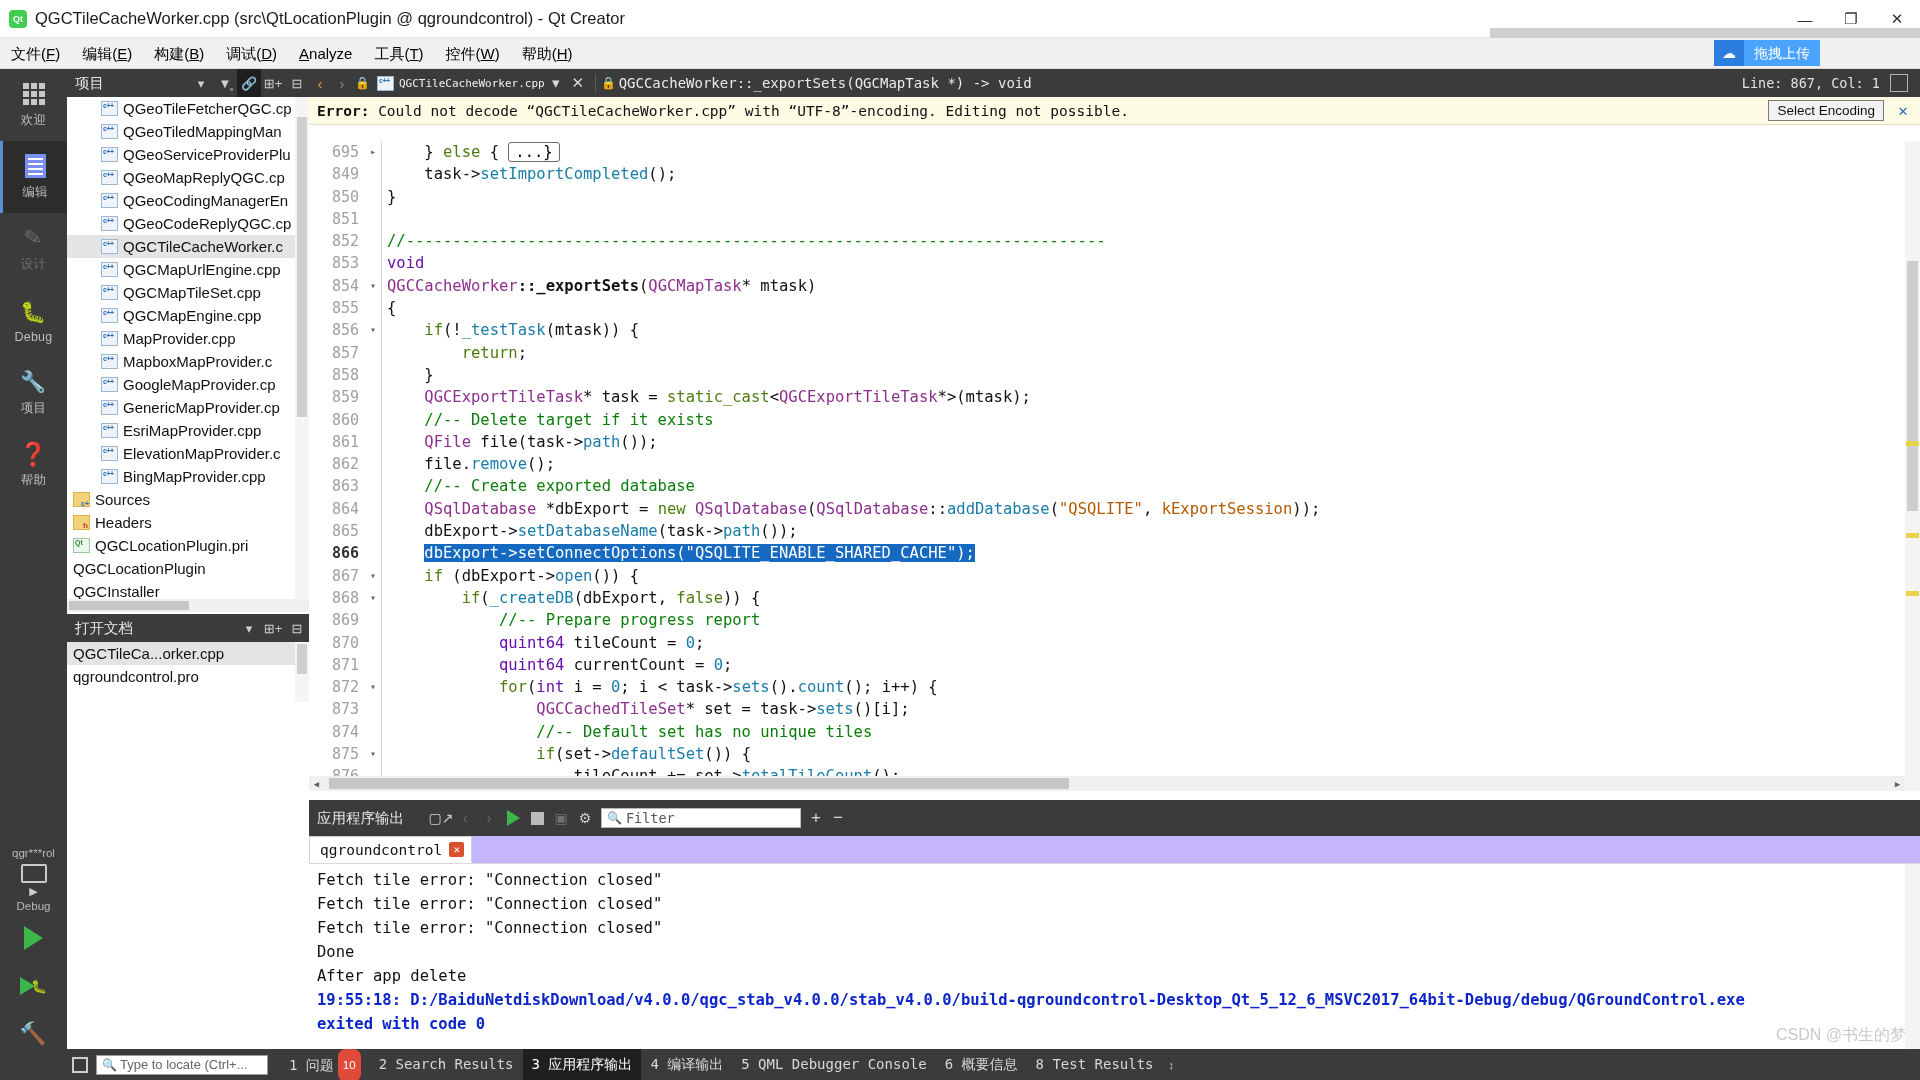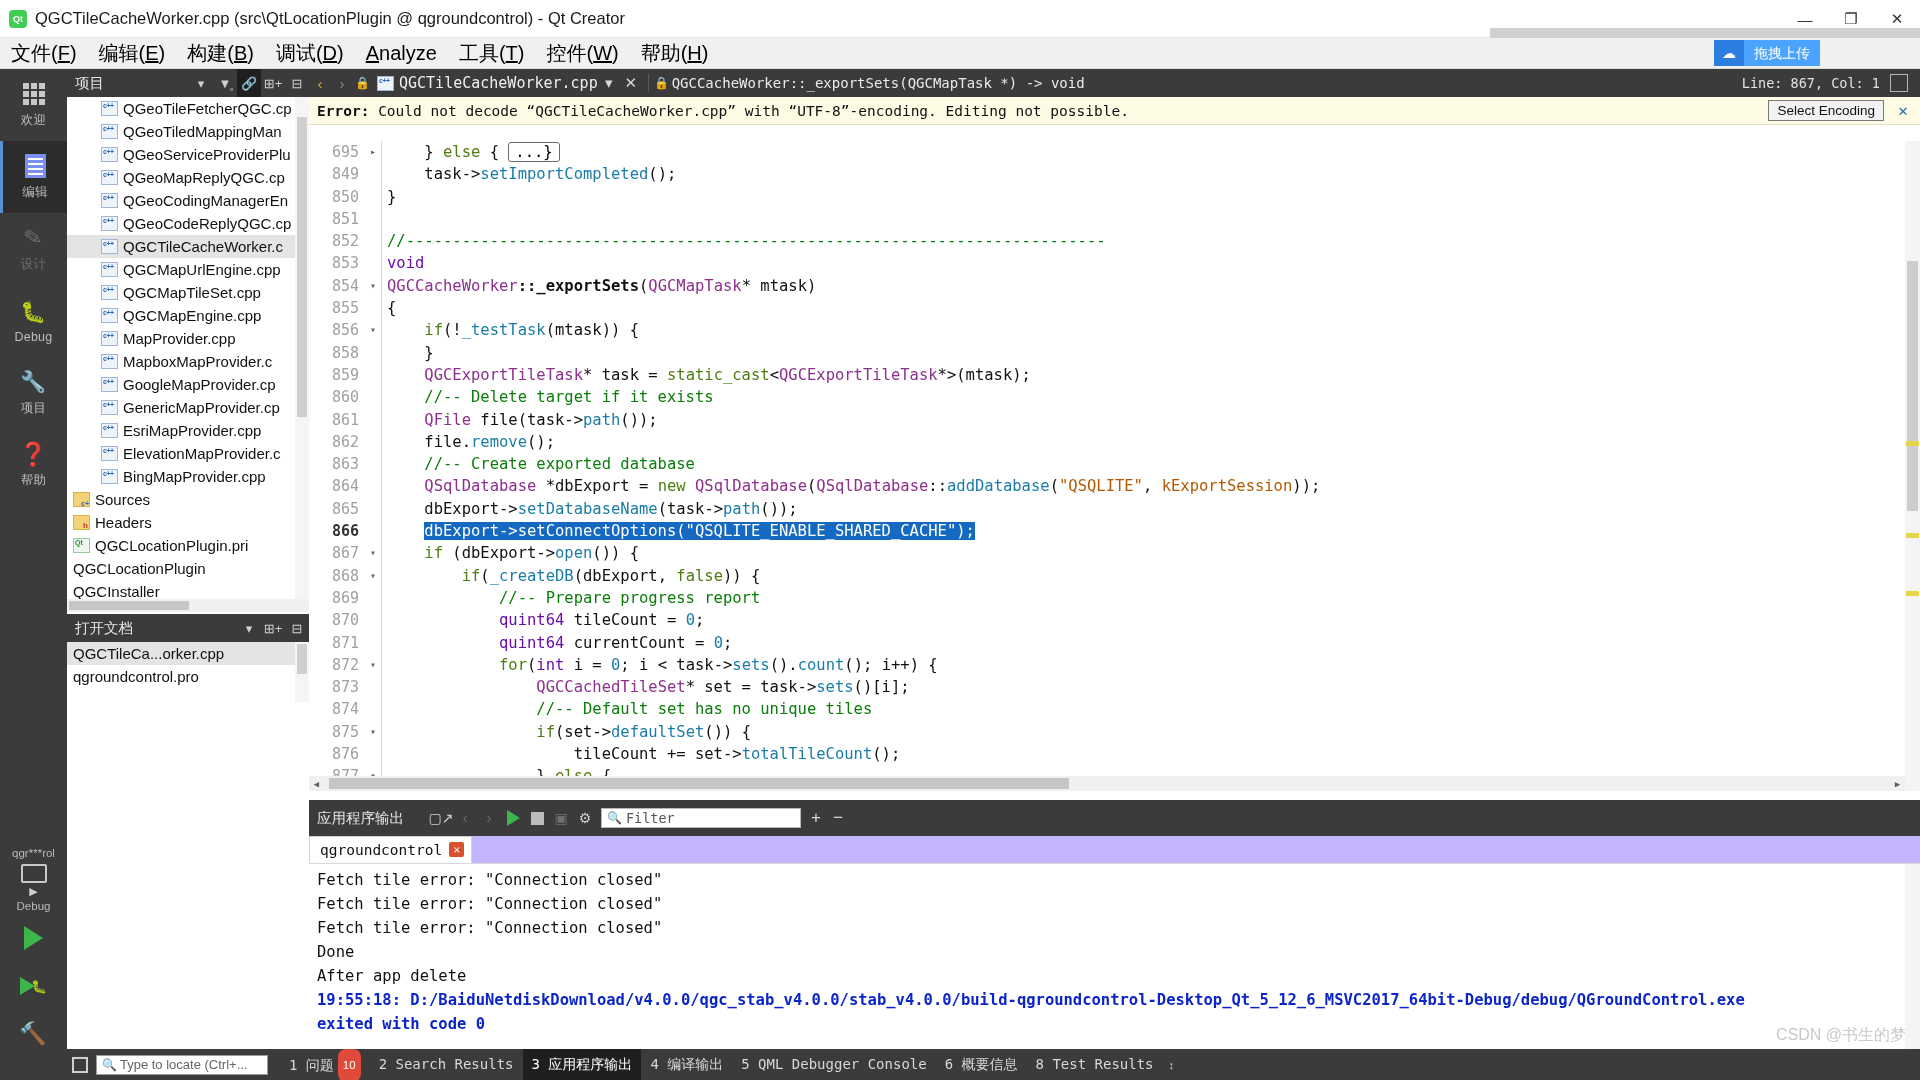--- a/index.html
+++ b/index.html
@@ -17,21 +17,21 @@
             font-family:"Liberation Sans",sans-serif;}
   #title-text{ font-size:16.5px; color:#1a1a1a; letter-spacing:0; }
   .win-btns{ position:absolute; right:0; top:0; height:38px; display:flex; }
   .win-btn{ width:46px;height:38px;display:flex;align-items:center;justify-content:center;
             color:#333; font-size:15px; }
   .wb-glyph{ display:block; }
 
   
   #menubar{ position:absolute; left:0; top:38px; width:1920px; height:31px;
             background:#f0f0f0; display:flex; align-items:center; border-bottom:1px solid #dcdcdc;}
-  .menu-item{ font-size:20px; color:#000; padding:0 11px; height:31px; line-height:31px;
+  .menu-item{ font-size:15px; color:#000; padding:0 11px; height:31px; line-height:31px;
               white-space:nowrap; }
   .menu-item .u{ text-decoration:underline; }
 
   
   #modebar{ position:absolute; left:0; top:69px; width:67px; height:989px;
             background:#3b3b3b; }
   .mode{ width:67px; height:72px; display:flex; flex-direction:column;
          align-items:center; justify-content:center; color:#bdbdbd; }
   .mode.active{ background:#2c2c2c; border-left:3px solid #5a8fd6; }
   .mode .mlabel{ font-size:12.5px; margin-top:5px; letter-spacing:0.2px; }
@@ -84,21 +84,21 @@
   .vscroll .vthumb{ position:absolute; left:2px; width:10px; background:#cfcfcf; }
 
   
   #editor-wrap{ position:absolute; left:309px; top:69px; width:1611px; height:731px; background:#fff; }
   #editor-toolbar{ height:28px; background:#3b3b3b; display:flex; align-items:center;
                    color:#ddd; font-size:14px; }
   .etb-nav{ width:22px;height:28px;display:flex;align-items:center;justify-content:center;
             color:#e2a33a; font-size:15px; }
   .etb-nav.gray{ color:#8a8a8a; }
   .etb-lock{ width:20px;height:28px;display:flex;align-items:center;justify-content:center;color:#cfcfcf;font-size:12px;}
-  .etb-file{ display:flex; align-items:center; font-size:15px; color:#f0f0f0;
+  .etb-file{ display:flex; align-items:center; font-size:11px; color:#f0f0f0;
              font-family:"DejaVu Sans Mono", monospace; }
   .etb-sep{ width:1px;height:18px;background:#5a5a5a;margin:0 6px; }
   .etb-symbol{ font-family:"DejaVu Sans Mono", monospace; font-size:14px; color:#eaeaea; }
   .etb-right{ margin-left:auto; display:flex; align-items:center; padding-right:6px; }
   .etb-lineinfo{ font-family:"DejaVu Sans Mono", monospace; font-size:13.5px; color:#e2e2e2;
                  margin-right:10px; }
   .etb-sq{ width:18px;height:18px;border:1.5px solid #b5b5b5;margin-right:6px; }
 
   #errorbar{ height:28px; background:#fdfbe4; border-bottom:1px solid #e0dfc0;
              display:flex; align-items:center; padding-left:8px;
@@ -450,20 +450,21 @@
     <div id="code-lines">
         <div class="cl"><span class="ln">695</span><span class="fold">▸</span><span class="gutbar"></span><span class="ctext">    <span class="pl">} </span><span class="kw">else</span><span class="pl"> { </span><span class="foldbox">...}</span></span></div>
         <div class="cl"><span class="ln">849</span><span class="fold"></span><span class="gutbar"></span><span class="ctext">    <span class="pl">task-&gt;</span><span class="fn">setImportCompleted</span><span class="pl">();</span></span></div>
         <div class="cl"><span class="ln">850</span><span class="fold"></span><span class="gutbar"></span><span class="ctext"><span class="pl">}</span></span></div>
         <div class="cl"><span class="ln">851</span><span class="fold"></span><span class="gutbar"></span><span class="ctext"></span></div>
         <div class="cl"><span class="ln">852</span><span class="fold"></span><span class="gutbar"></span><span class="ctext"><span class="cm">//---------------------------------------------------------------------------</span></span></div>
         <div class="cl"><span class="ln">853</span><span class="fold"></span><span class="gutbar"></span><span class="ctext"><span class="k">void</span></span></div>
         <div class="cl"><span class="ln">854</span><span class="fold">▾</span><span class="gutbar"></span><span class="ctext"><span class="cls">QGCCacheWorker</span><span class="pl bold">::</span><span class="pl bold">_exportSets</span><span class="pl">(</span><span class="cls">QGCMapTask</span><span class="pl">* mtask)</span></span></div>
         <div class="cl"><span class="ln">855</span><span class="fold"></span><span class="gutbar"></span><span class="ctext"><span class="pl">{</span></span></div>
         <div class="cl"><span class="ln">856</span><span class="fold">▾</span><span class="gutbar"></span><span class="ctext">    <span class="kw">if</span><span class="pl">(!</span><span class="fn">_testTask</span><span class="pl">(mtask)) {</span></span></div>
+        <div class="cl"><span class="ln">857</span><span class="fold"></span><span class="gutbar"></span><span class="ctext">        <span class="kw">return</span><span class="pl">;</span></span></div>
         <div class="cl"><span class="ln">858</span><span class="fold"></span><span class="gutbar"></span><span class="ctext">    <span class="pl">}</span></span></div>
         <div class="cl"><span class="ln">859</span><span class="fold"></span><span class="gutbar"></span><span class="ctext">    <span class="cls">QGCExportTileTask</span><span class="pl">* task = </span><span class="kw">static_cast</span><span class="pl">&lt;</span><span class="cls">QGCExportTileTask</span><span class="pl">*&gt;(mtask);</span></span></div>
         <div class="cl"><span class="ln">860</span><span class="fold"></span><span class="gutbar"></span><span class="ctext">    <span class="cm">//-- Delete target if it exists</span></span></div>
         <div class="cl"><span class="ln">861</span><span class="fold"></span><span class="gutbar"></span><span class="ctext">    <span class="cls">QFile</span><span class="pl"> file(task-&gt;</span><span class="fn">path</span><span class="pl">());</span></span></div>
         <div class="cl"><span class="ln">862</span><span class="fold"></span><span class="gutbar"></span><span class="ctext">    <span class="pl">file.</span><span class="fn">remove</span><span class="pl">();</span></span></div>
         <div class="cl"><span class="ln">863</span><span class="fold"></span><span class="gutbar"></span><span class="ctext">    <span class="cm">//-- Create exported database</span></span></div>
         <div class="cl"><span class="ln">864</span><span class="fold"></span><span class="gutbar"></span><span class="ctext">    <span class="cls">QSqlDatabase</span><span class="pl"> *dbExport = </span><span class="kw">new</span><span class="pl"> </span><span class="cls">QSqlDatabase</span><span class="pl">(</span><span class="cls">QSqlDatabase</span><span class="pl">::</span><span class="fn">addDatabase</span><span class="pl">(</span><span class="st">"QSQLITE"</span><span class="pl">, </span><span class="st">kExportSession</span><span class="pl">));</span></span></div>
         <div class="cl"><span class="ln">865</span><span class="fold"></span><span class="gutbar"></span><span class="ctext">    <span class="pl">dbExport-&gt;</span><span class="fn">setDatabaseName</span><span class="pl">(task-&gt;</span><span class="fn">path</span><span class="pl">());</span></span></div>
         <div class="cl hl-line"><span class="ln cur">866</span><span class="fold"></span><span class="gutbar"></span><span class="ctext">    <span class="selpart">dbExport-&gt;setConnectOptions("QSQLITE_ENABLE_SHARED_CACHE");</span></span></div>
         <div class="cl"><span class="ln">867</span><span class="fold">▾</span><span class="gutbar"></span><span class="ctext">    <span class="kw">if</span><span class="pl"> (dbExport-&gt;</span><span class="fn">open</span><span class="pl">()) {</span></span></div>

